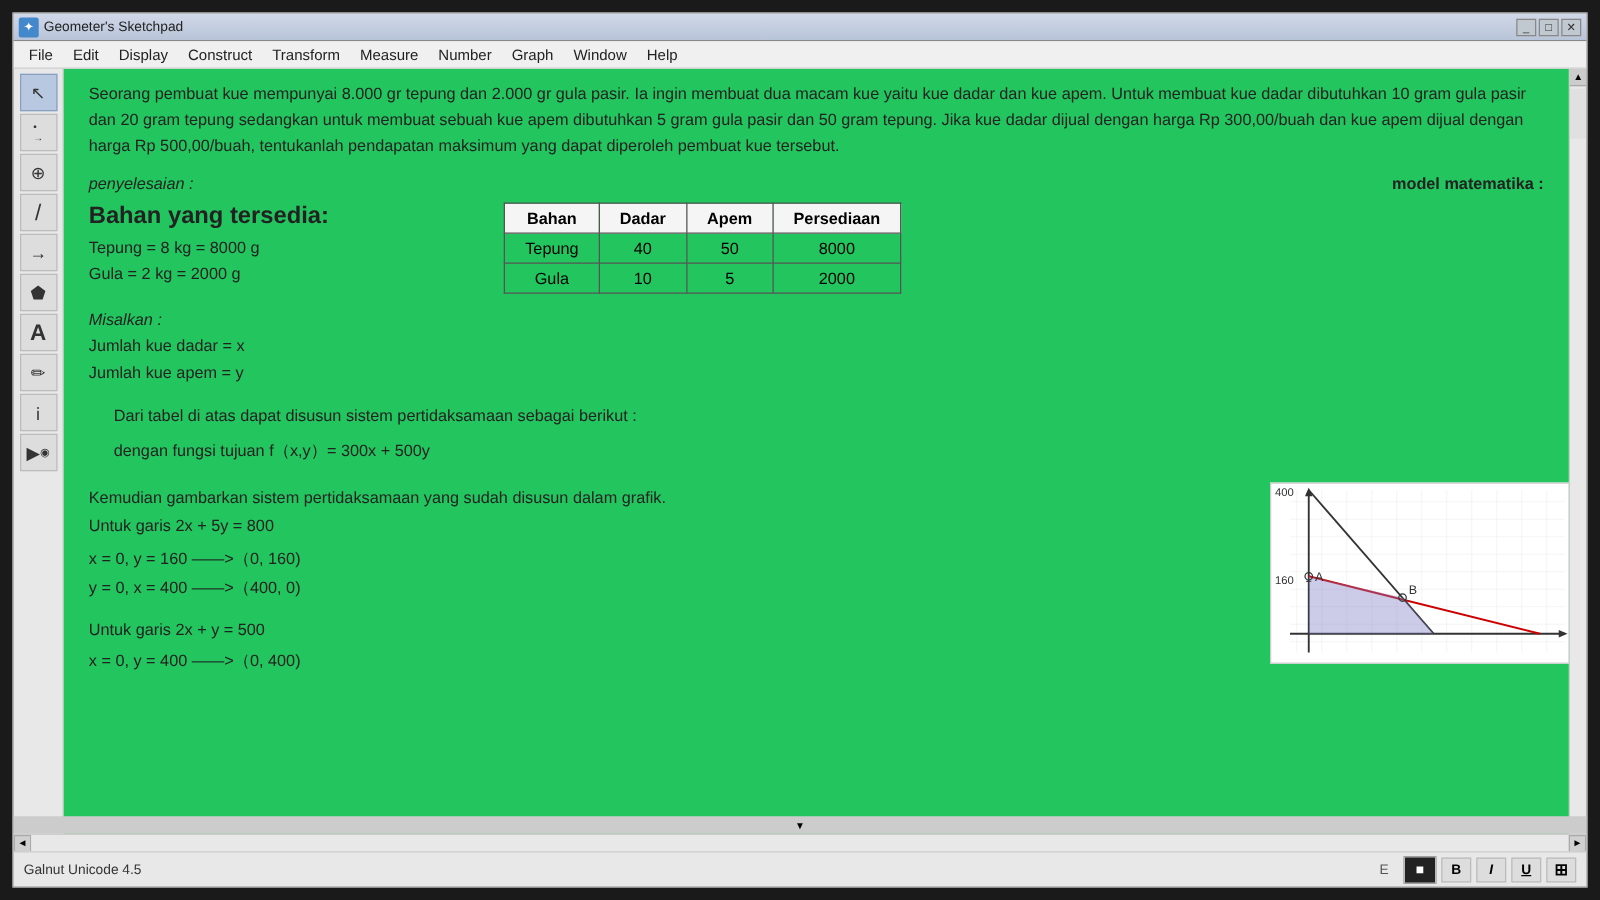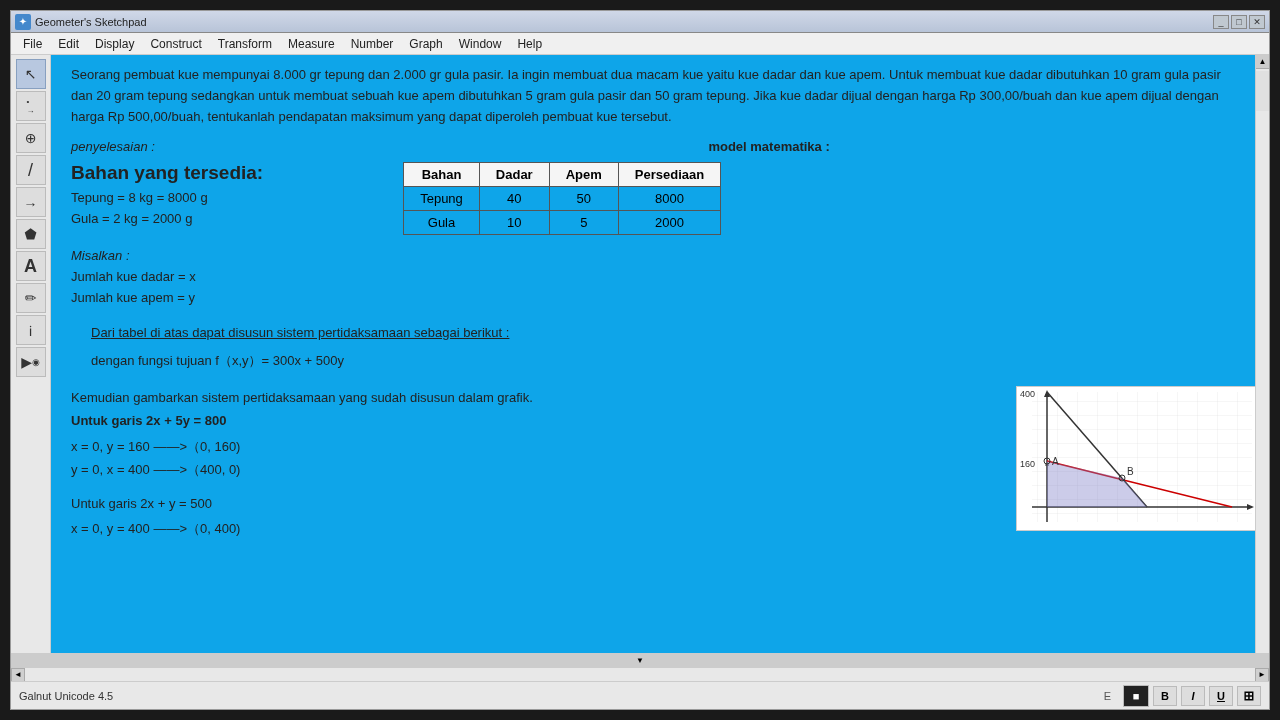--- a/index.html
+++ b/index.html
@@ -119,21 +119,21 @@
       color: #333;
     }
     .tool-btn.active {
       background: #b8c8e0;
       border: 1px solid #88a0c0;
     }
 
     
     .content-area {
       flex: 1;
-      background: #0ea5e9;
+      background: #22c55e;
       overflow-y: auto;
       overflow-x: hidden;
       padding: 10px 20px;
       position: relative;
     }
 
     
     .scrollbar-right {
       width: 14px;
       background: #e8e8e8;
@@ -144,21 +144,21 @@
     
     .intro-text {
       font-size: 13px;
       line-height: 1.6;
       color: #222;
       margin-bottom: 12px;
     }
     .model-label {
       font-size: 13px;
       font-weight: bold;
-      text-align: center;
+      text-align: right;
       margin-bottom: 8px;
       color: #222;
     }
 
     
     .math-table {
       border-collapse: collapse;
       font-size: 13px;
       margin-left: 100px;
     }
@@ -378,29 +378,29 @@
                 <td>Gula</td>
                 <td>10</td>
                 <td>5</td>
                 <td>2000</td>
               </tr>
             </tbody>
           </table>
         </div>
       </div>
 
-      <p class="section-text" style="margin-left:20px; margin-bottom:4px;text-decoration:underline;">Dari tabel di atas dapat disusun sistem pertidaksamaan sebagai berikut :</p>
+      <p class="section-text" style="margin-left:20px; margin-bottom:4px;">Dari tabel di atas dapat disusun sistem pertidaksamaan sebagai berikut :</p>
 
       <p class="function-line" style="margin-top:8px; margin-bottom:16px;">dengan fungsi tujuan f（x,y）= 300x + 500y</p>
 
       <div class="graph-section">
         <div class="graph-text">
           <p style="">Kemudian gambarkan sistem pertidaksamaan yang sudah disusun dalam grafik.</p>
 
-          <p style="margin-bottom:2px;font-weight:bold;">Untuk garis 2x + 5y = 800</p>
+          <p style="margin-bottom:2px;">Untuk garis 2x + 5y = 800</p>
           <p>x = 0, y = 160 ——&gt;（0, 160)</p>
           <p style="margin-bottom:10px;">y = 0, x = 400 ——&gt;（400, 0)</p>
 
           <p style="margin-bottom:2px;">Untuk garis 2x + y = 500</p>
           <p>x = 0, y = 400 ——&gt;（0, 400)</p>
         </div>
 
         <div class="graph-container">
           <svg width="240" height="145" style="background:white; border:1px solid #ccc;">
 

